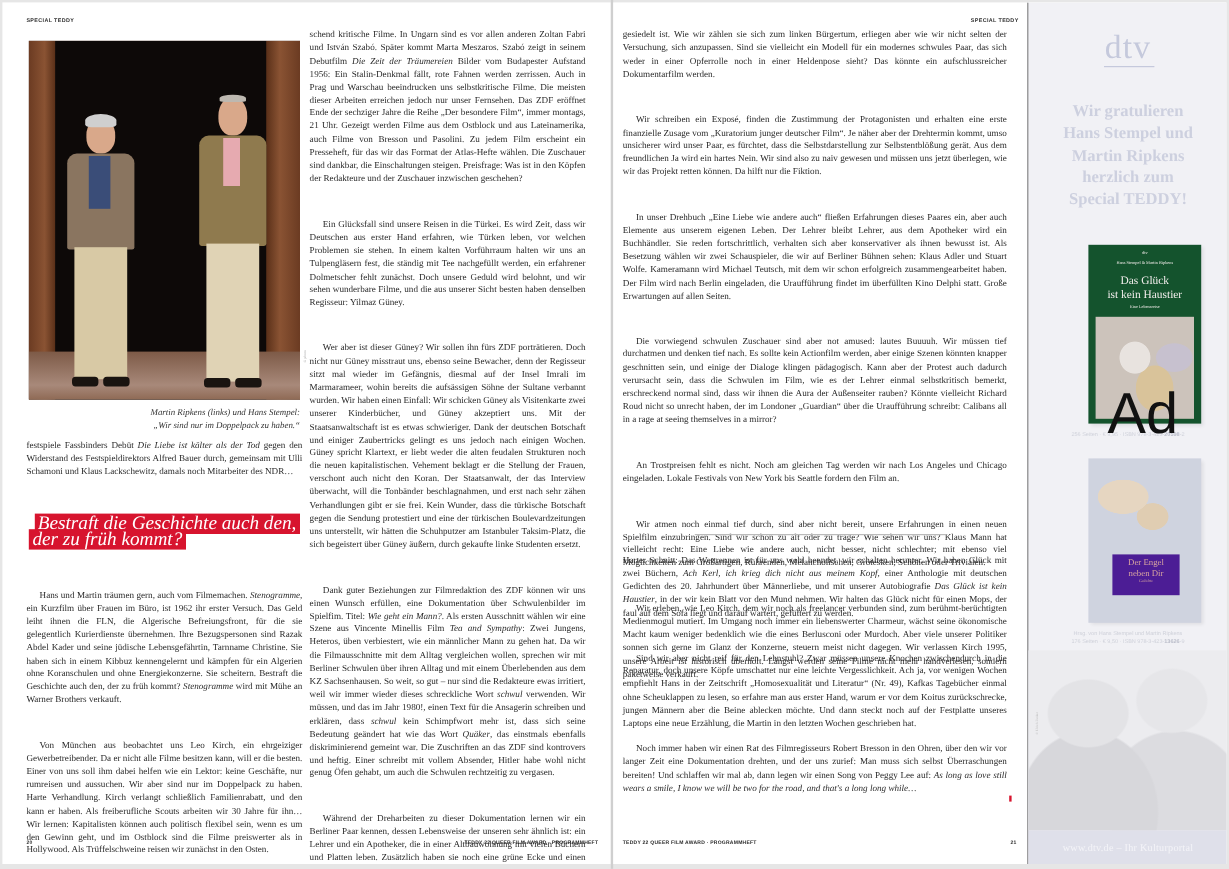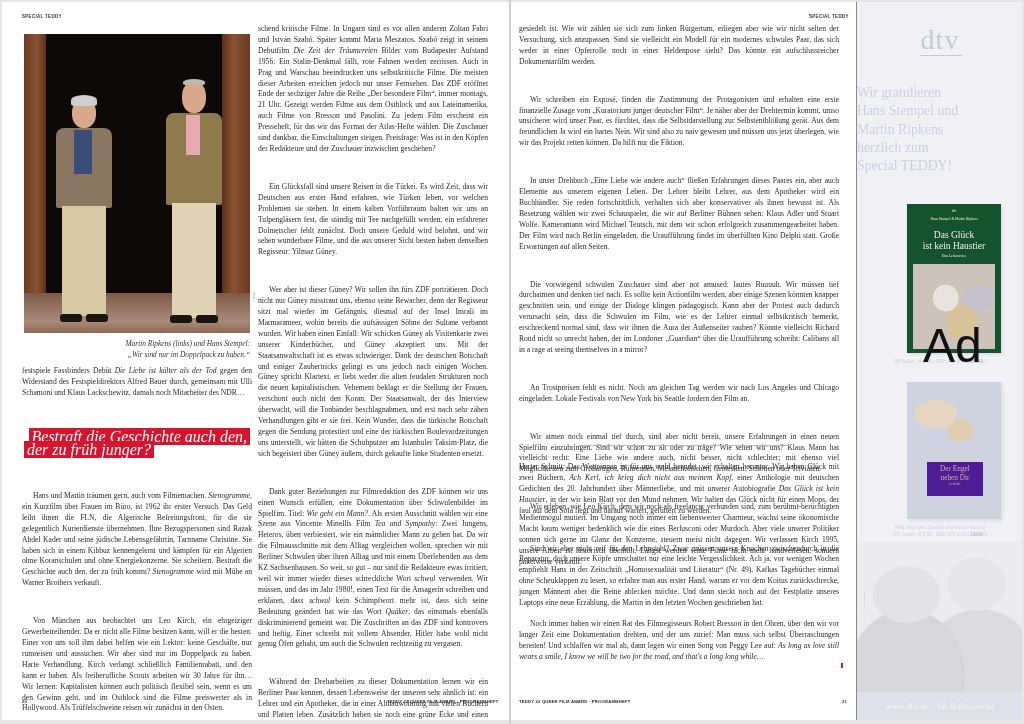--- a/index.html
+++ b/index.html
@@ -28,21 +28,21 @@
   .photo-credit { position: absolute; left: 250px; top: 300px; font-size: 3px; color: #aaa; transform: rotate(-90deg); transform-origin: left top; }
   .subhead { position: absolute; left: 22px; top: 428px; width: 226px; font-style: italic; font-size: 16px; line-height: 13px; color: #fff; }
   .subhead .line1 { display: block; text-align: right; }
   .subhead .line1 span, .subhead .line2 span { background: #d7142e; padding: 0 3px 0 3px; }
   .subhead .line2 { display: block; text-align: left; }
   .divider { position: absolute; left: 68px; top: 443px; width: 210px; height: 1px; background: #bbb; }
   .end-mark { position: absolute; left: 330px; top: 661px; width: 2px; height: 5px; background: #d7142e; }
   .ad { position: absolute; left: 345px; top: 0; width: 166px; height: 718px; background: #f1f1f5; border-left: 1px solid #888; }
   .ad .logo { position: absolute; left: 0; width: 166px; top: 22px; text-align: center; font-family: "Liberation Serif", "DejaVu Serif", serif; font-size: 28px; color: #c5c9dc; letter-spacing: 1px; }
   .ad .logo-underline { position: absolute; left: 63px; top: 53px; width: 42px; height: 1px; background: #c5c9dc; }
-  .ad .congrats { position: absolute; left: 0; width: 166px; top: 82px; font-weight: normal; font-size: 13.8px; line-height: 18.3px; color: #cdd0df; }
+  .ad .congrats { position: absolute; left: 0; width: 166px; top: 82px; text-align: center; font-weight: bold; font-size: 13.8px; line-height: 18.3px; color: #cdd0df; }
   .book { position: absolute; left: 50px; width: 94px; box-shadow: 2px 2px 3px rgba(0,0,0,0.08); overflow: hidden; }
   .book1 { top: 202px; height: 149px; background: #14532d; }
   .book2 { top: 380px; height: 137px; background: #cfd3df; }
   .book .t-small { position: absolute; left: 0; width: 100%; text-align: center; font-size: 3.6px; color: #f2ecea; }
   .book1 .title { position: absolute; left: 0; width: 100%; top: 26px; text-align: center; font-size: 9.5px; line-height: 11px; color: #f4efee; }
   .book1 .art { position: absolute; left: 6px; right: 6px; top: 60px; bottom: 4px; background: radial-gradient(ellipse at 40% 40%, #e8e3df 0 18%, transparent 19%), radial-gradient(ellipse at 60% 70%, #d9c39a 0 22%, transparent 23%), radial-gradient(ellipse at 80% 40%, #c7c1cf 0 16%, transparent 17%), #ccc3bb; }
   .book2 .angel { position: absolute; left: 8px; top: 10px; width: 70px; height: 55px; background: radial-gradient(ellipse at 30% 40%, #e6d6c1 0 30%, transparent 31%), radial-gradient(ellipse at 65% 70%, #e0cdb2 0 20%, transparent 21%); }
   .book2 .label { position: absolute; left: 20px; top: 80px; width: 56px; height: 34px; background: #4c1d95; text-align: center; font-size: 7.3px; line-height: 8.6px; color: #d9a7a0; padding-top: 3px; box-sizing: border-box; }
   .book2 .label .sm { font-size: 3.2px; line-height: 5px; display: block; }
   .ad .meta { position: absolute; left: 0; width: 166px; text-align: center; font-family: "Liberation Sans", "DejaVu Sans", sans-serif; font-size: 4.6px; line-height: 6.8px; color: #cfd1da; }
@@ -91,21 +91,21 @@
     <div>Martin Ripkens (links) und Hans Stempel:</div>
     <div>„Wir sind nur im Doppelpack zu haben.“</div>
   </div>
 
   <div class="col" style="left:20px;top:364px;width:230px;">
     <p class="noind"><span>festspiele Fassbinders Debüt </span><span class="i">Die Liebe ist kälter als der Tod</span><span> gegen den Widerstand des Festspieldirektors Alfred Bauer durch, gemeinsam mit Ulli Schamoni und Klaus Lackschewitz, damals noch Mitarbeiter des NDR…</span></p>
   </div>
 
   <div class="subhead">
     <span class="line1"><span>Bestraft die Geschichte auch den,</span></span>
-    <span class="line2"><span>der zu früh junger?</span></span>
+    <span class="line2"><span>der zu früh kommt?</span></span>
   </div>
 
   <div class="col" style="left:20px;top:462px;width:230px;">
     <p class="ind"><span>Hans und Martin träumen gern, auch vom Filmemachen. </span><span class="i">Stenogramme</span><span>, ein Kurzfilm über Frauen im Büro, ist 1962 ihr erster Versuch. Das Geld leiht ihnen die FLN, die Algerische Befreiungsfront, für die sie gelegentlich Kurierdienste übernehmen. Ihre Bezugspersonen sind Razak Abdel Kader und seine jüdische Lebensgefährtin, Tarnname Christine. Sie haben sich in einem Kibbuz kennengelernt und kämpfen für ein Algerien ohne Koranschulen und ohne Energiekonzerne. Sie scheitern. Bestraft die Geschichte auch den, der zu früh kommt? </span><span class="i">Stenogramme</span><span> wird mit Mühe an Warner Brothers verkauft.</span></p>
     <p class="ind">Von München aus beobachtet uns Leo Kirch, ein ehrgeiziger Gewerbetreibender. Da er nicht alle Filme besitzen kann, will er die besten. Einer von uns soll ihm dabei helfen wie ein Lektor: keine Geschäfte, nur rumreisen und aussuchen. Wir aber sind nur im Doppelpack zu haben. Harte Verhandlung. Kirch verlangt schließlich Familienrabatt, und den kann er haben. Als freiberufliche Scouts arbeiten wir 30 Jahre für ihn… Wir lernen: Kapitalisten können auch politisch flexibel sein, wenn es um den Gewinn geht, und im Ostblock sind die Filme preiswerter als in Hollywood. Als Trüffelschweine reisen wir zunächst in den Osten.</p>
     <p class="ind">Wir lernen auch: Jenseits des Eisernen Vorhangs leben großartige Filmemacher, unter oft schwierigen Bedingungen drehen sie überra-</p>
   </div>
 
   <div class="col" style="left:256px;top:22px;width:230px;">
     <p class="noind"><span>schend kritische Filme. In Ungarn sind es vor allen anderen Zoltan Fabri und István Szabó. Später kommt Marta Meszaros. Szabó zeigt in seinem Debutfilm </span><span class="i">Die Zeit der Träumereien</span><span> Bilder vom Budapester Aufstand 1956: Ein Stalin-Denkmal fällt, rote Fahnen werden zerrissen. Auch in Prag und Warschau beeindrucken uns selbstkritische Filme. Die meisten dieser Arbeiten erreichen jedoch nur unser Fernsehen. Das ZDF eröffnet Ende der sechziger Jahre die Reihe „Der besondere Film“, immer montags, 21 Uhr. Gezeigt werden Filme aus dem Ostblock und aus Lateinamerika, auch Filme von Bresson und Pasolini. Zu jedem Film erscheint ein Presseheft, für das wir das Format der Atlas-Hefte wählen. Die Zuschauer sind dankbar, die Einschaltungen steigen. Preisfrage: Was ist in den Köpfen der Redakteure und der Zuschauer inzwischen geschehen?</span></p>

